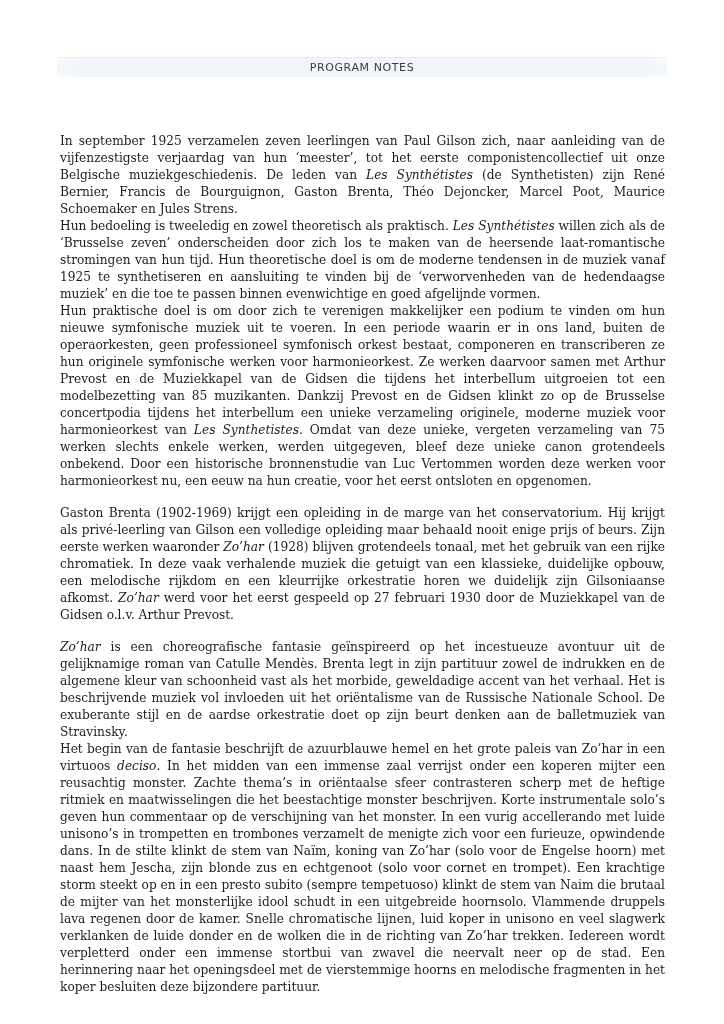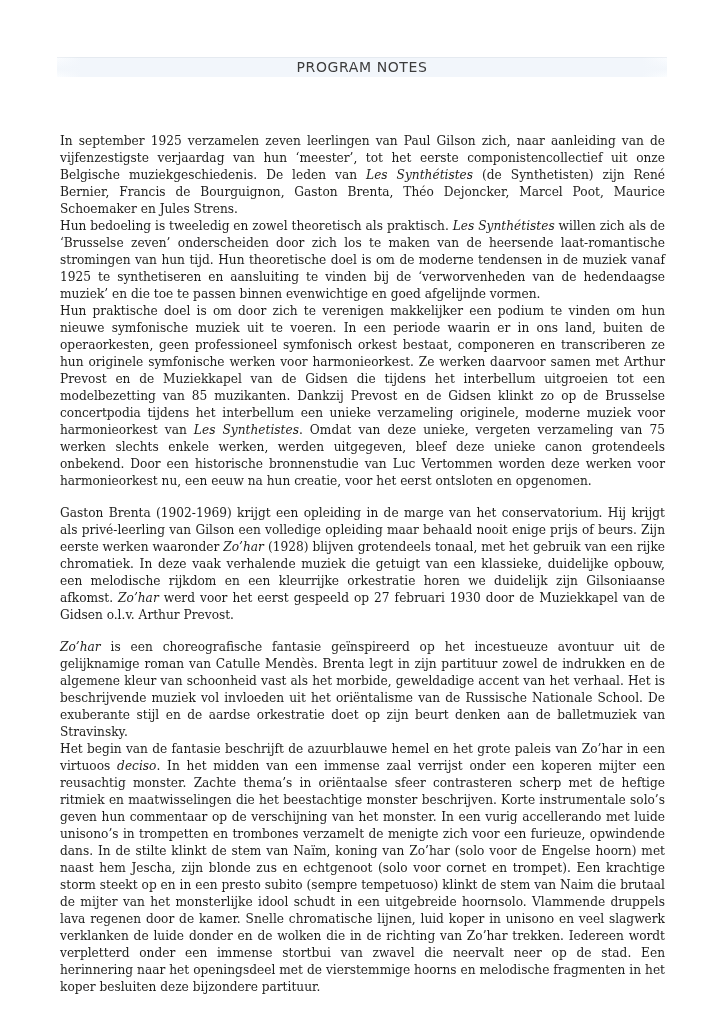--- a/index.html
+++ b/index.html
@@ -32,21 +32,21 @@
       var(--band-bg) 96%,
       rgba(242,246,251,0) 100%),
       linear-gradient(180deg,var(--band-bg-light) 0%,var(--band-bg) 60%,var(--band-bg-light) 100%);
     box-shadow:inset 0 1px 0 rgba(170,182,196,0.18);
     display:flex;
     align-items:center;
     justify-content:center;
   }
   .header-title{
     font-family:"DejaVu Sans","Liberation Sans",sans-serif;
-    font-size:14px;
+    font-size:11px;
     letter-spacing:0.6px;
     color:var(--header-color);
     white-space:nowrap;
   }
   .content{
     position:absolute;
     left:60px;top:133px;
     width:605px;
     color:var(--text-color);
     font-size:12.2px;

